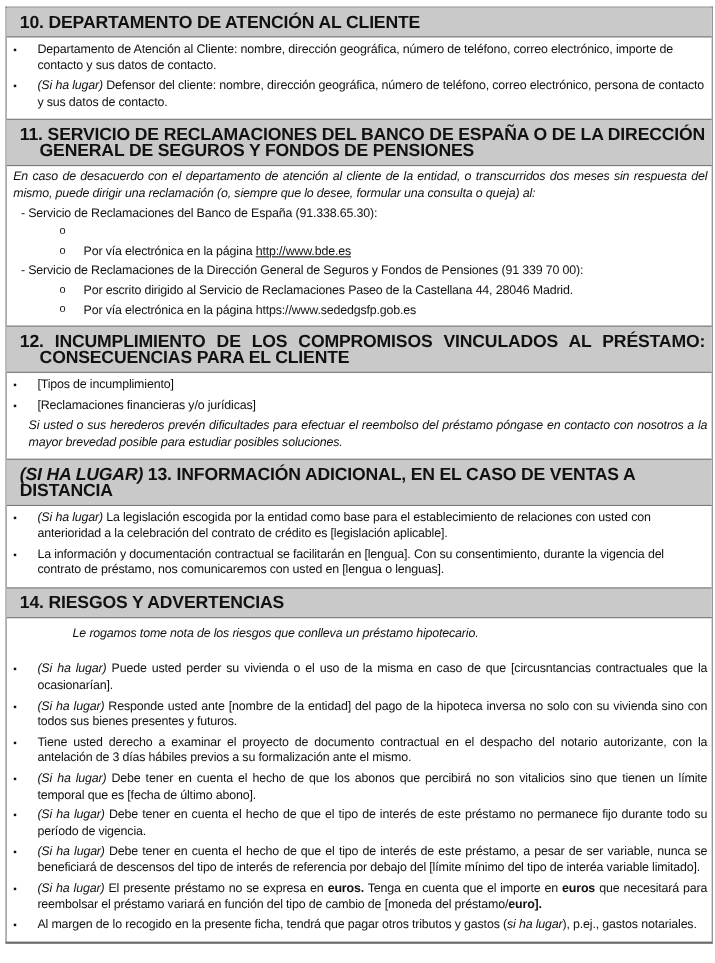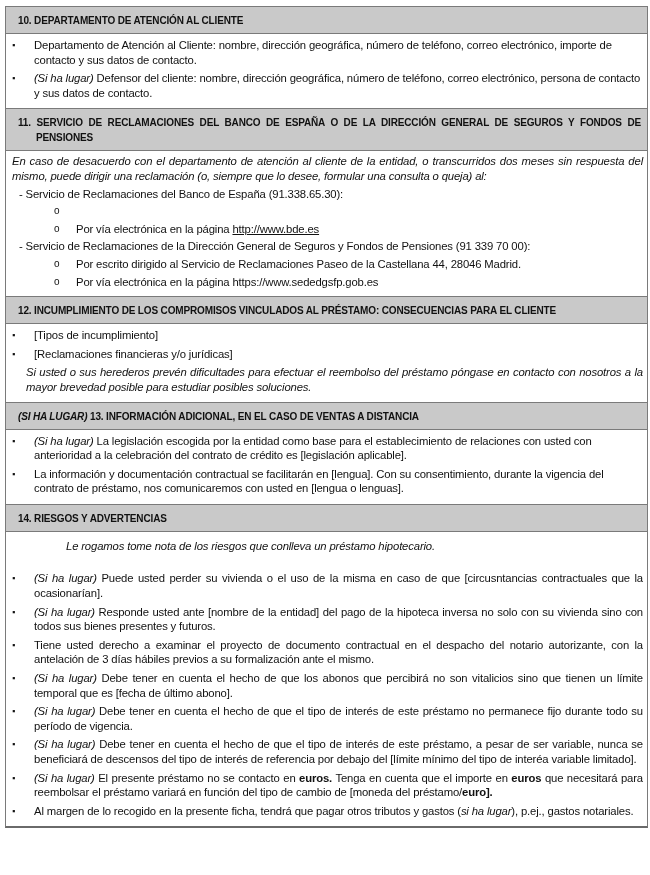--- a/index.html
+++ b/index.html
@@ -5,21 +5,21 @@
   html, body { margin: 0; padding: 0; background: #ffffff; }
   body { width: 650px; height: 875px; overflow: hidden; position: relative; }
   .doc {
     position: absolute; left: 5px; top: 6px; width: 641px;
     border: 1px solid #7a7a7a; border-bottom: 2px solid #6a6a6a;
     font-family: "Liberation Sans", sans-serif; font-size: 11.3px; line-height: 14.6px; color: #111;
     letter-spacing: -0.15px;
   }
   .hdr {
     background: #c9c9c9; border-top: 1px solid #7a7a7a; border-bottom: 1px solid #7a7a7a;
-    font-weight: bold; font-size: 10px; padding: 6px 6px 5px 12px; line-height: 15px;
+    font-weight: bold; font-size: 16px; padding: 6px 6px 5px 12px; line-height: 15px;
   }
   .hdr.first { border-top: none; }
   .hdr.hang { padding-left: 30px; text-indent: -18px; text-align: justify; }
   .body { padding: 3px 4px 4px 6px; }
   .bl { display: flex; margin: 1px 0 4px 0; }
   .bl .sq { width: 22px; flex: 0 0 22px; font-size: 9px; line-height: 14.6px; }
   .bl .tx { flex: 1; }
   .just { text-align: justify; }
   .para { margin: 0 0 3px 14px; font-style: italic; }
   .dash { margin: 2px 0 3px 7px; }
@@ -117,20 +117,20 @@
     <div class="bl just">
       <span class="sq">▪</span>
       <span class="tx"><i>(Si ha lugar)</i><span> Debe tener en cuenta el hecho de que el tipo de interés de este préstamo no permanece fijo durante todo su período de vigencia.</span></span>
     </div>
     <div class="bl just">
       <span class="sq">▪</span>
       <span class="tx"><i>(Si ha lugar)</i><span> Debe tener en cuenta el hecho de que el tipo de interés de este préstamo, a pesar de ser variable, nunca se beneficiará de descensos del tipo de interés de referencia por debajo del [límite mínimo del tipo de interéa variable limitado].</span></span>
     </div>
     <div class="bl just">
       <span class="sq">▪</span>
-      <span class="tx"><i>(Si ha lugar)</i><span> El presente préstamo no se contacto en </span><b>euros.</b><span> Tenga en cuenta que el importe en </span><b>euros</b><span> que necesitará para reembolsar el préstamo variará en función del tipo de cambio de [moneda del préstamo/</span><b>euro].</b></span>
+      <span class="tx"><i>(Si ha lugar)</i><span> El presente préstamo no se expresa en </span><b>euros.</b><span> Tenga en cuenta que el importe en </span><b>euros</b><span> que necesitará para reembolsar el préstamo variará en función del tipo de cambio de [moneda del préstamo/</span><b>euro].</b></span>
     </div>
     <div class="bl just">
       <span class="sq">▪</span>
       <span class="tx"><span>Al margen de lo recogido en la presente ficha, tendrá que pagar otros tributos y gastos (</span><i>si ha lugar</i><span>), p.ej., gastos notariales.</span></span>
     </div>
   </div>
 </div>
 
 </body></html>

